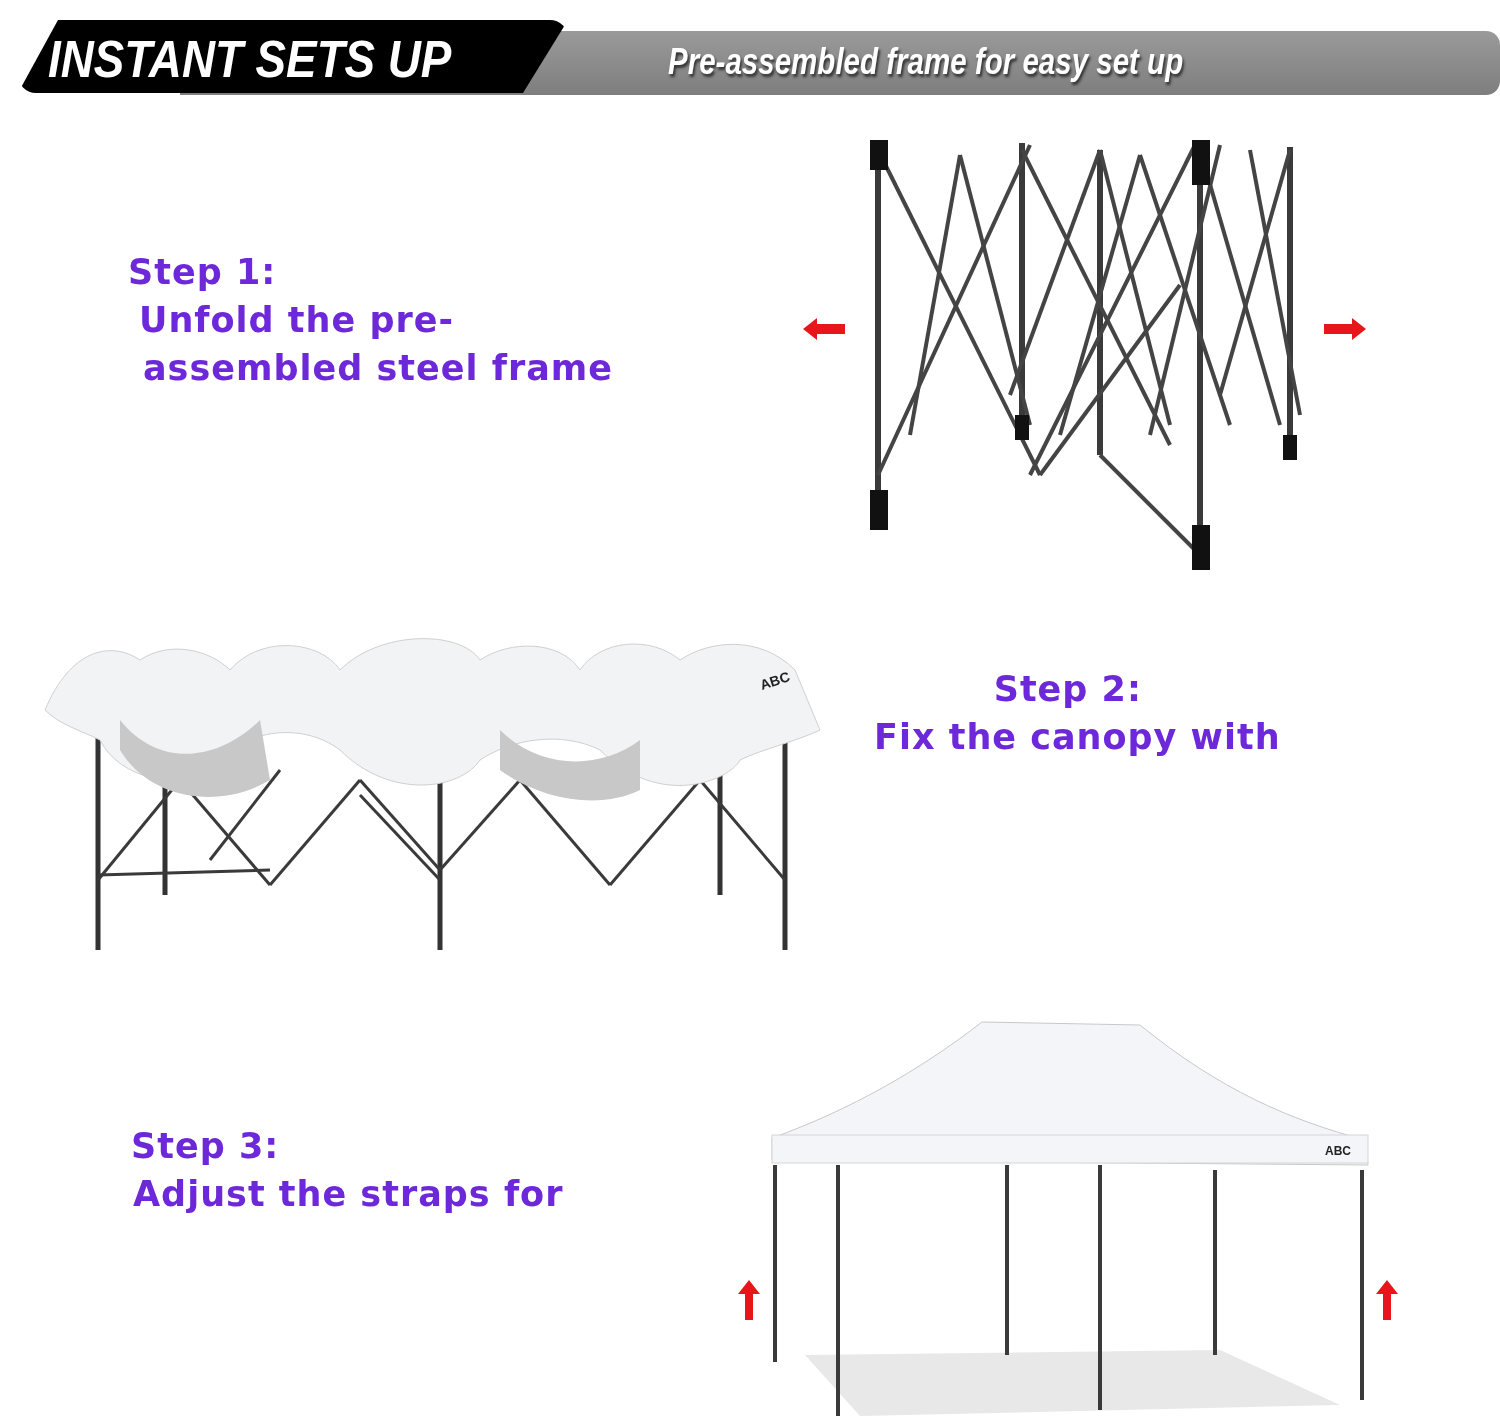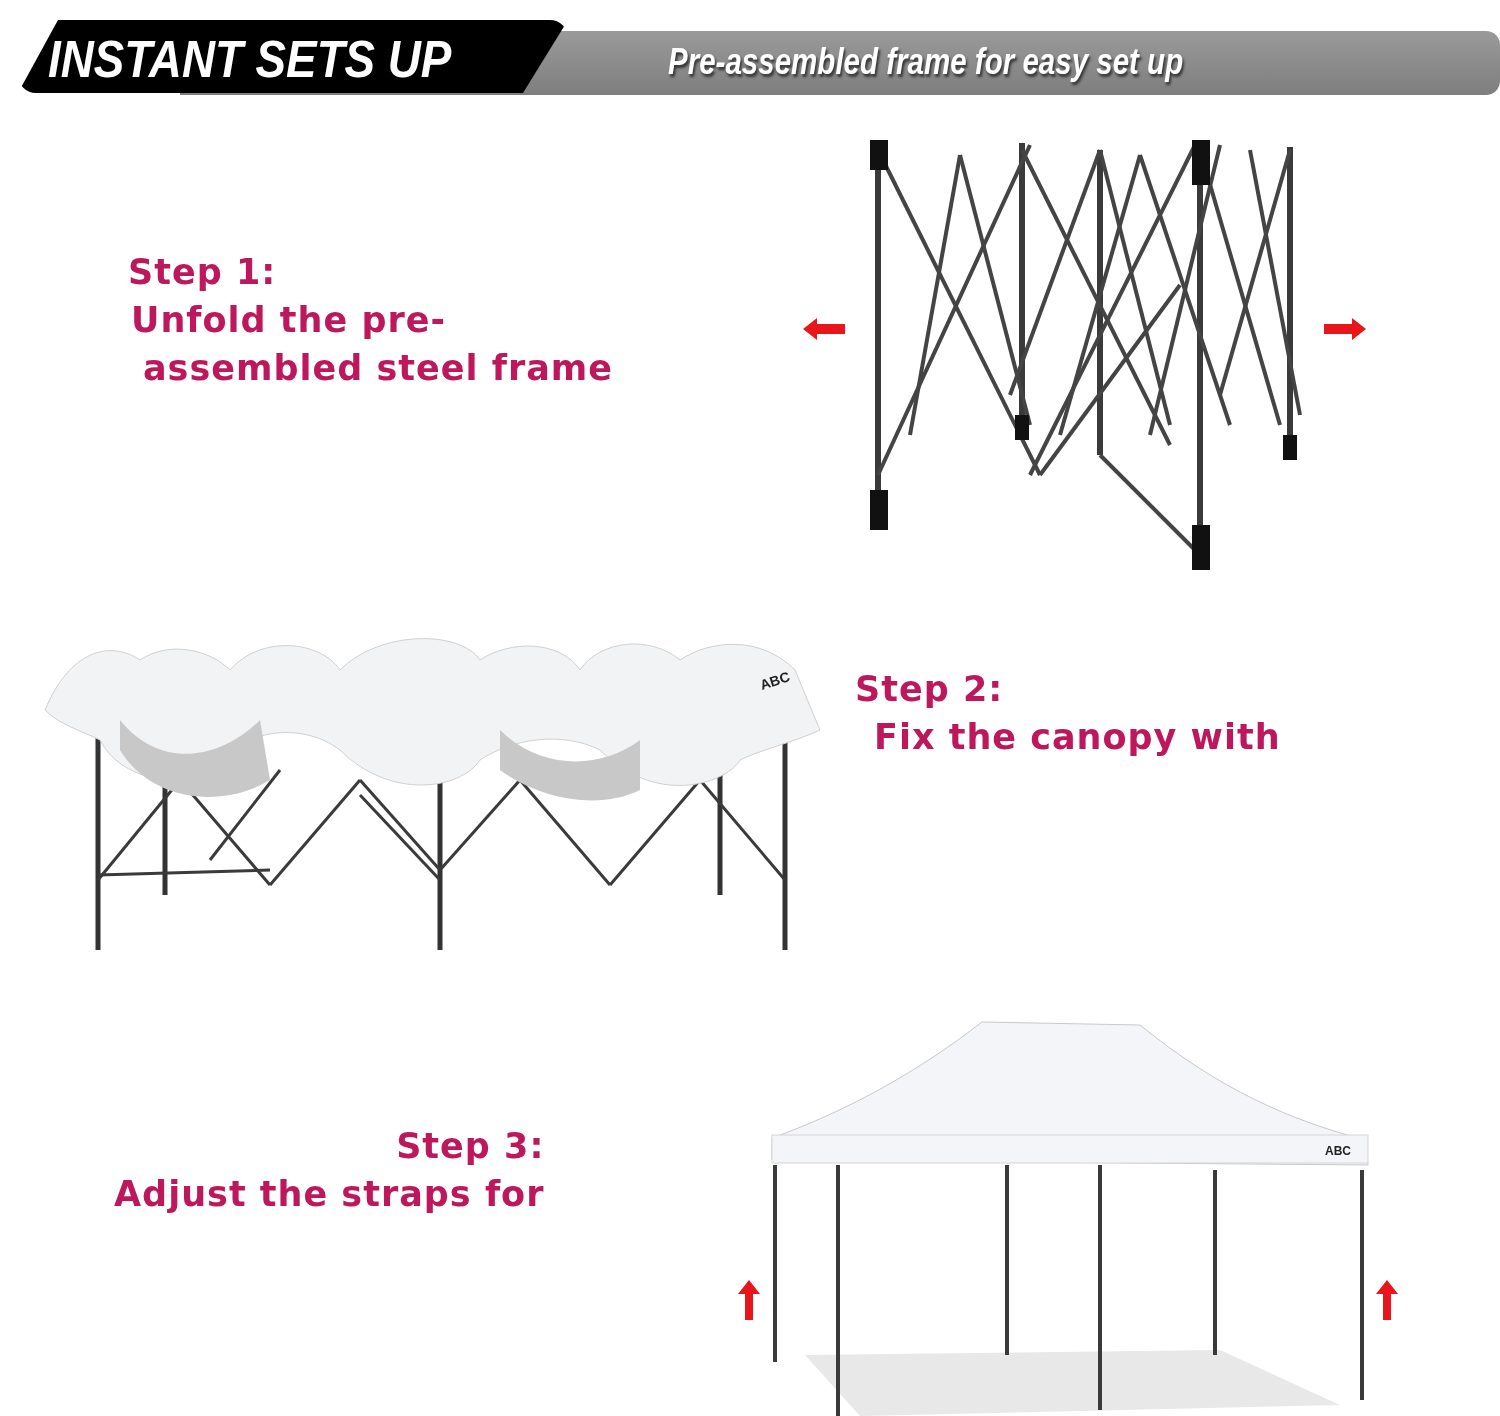--- a/index.html
+++ b/index.html
@@ -7,38 +7,38 @@
   .banner-bar{position:absolute;left:0;top:15px;width:1500px;height:68px;padding-left:24px;}
   .banner-gray{position:absolute;left:180px;top:16px;width:1320px;height:64px;
     background:linear-gradient(180deg,#9a9a9a 0%,#8c8c8c 50%,#7e7e7e 100%);
     border-radius:0 14px 14px 0;}
   .banner-black{position:absolute;left:18px;top:5px;width:550px;height:73px;background:#000;
     clip-path:polygon(40px 0,100% 0,calc(100% - 45px) 100%,0 100%);border-radius:18px;}
   .banner-title{position:absolute;left:48px;top:14px;font-size:52px;font-weight:bold;font-style:italic;color:#fff;
     letter-spacing:0px;transform:scaleX(0.88);transform-origin:left;white-space:nowrap;}
   .banner-sub{position:absolute;left:668px;top:26px;font-size:36px;font-weight:bold;font-style:italic;color:#fff;
     text-shadow:2px 3px 3px #333;transform:scaleX(0.82);transform-origin:left;white-space:nowrap;}
-  .step-text{position:absolute;font-weight:bold;color:#be185d;font-size:35px;line-height:48px;letter-spacing:1px;font-family:"DejaVu Sans",sans-serif;}
+  .step-text{position:absolute;font-weight:bold;color:#6d28d9;font-size:35px;line-height:48px;letter-spacing:1px;font-family:"DejaVu Sans",sans-serif;}
   .step-text div{white-space:nowrap;}
   .img{position:absolute;}
   .arrow{position:absolute;}
 </style>
 </head>
 <body>
 
 <div class="banner-bar">
   <div class="banner-gray"></div>
   <div class="banner-black"></div>
   <div class="banner-title">INSTANT SETS UP</div>
   <div class="banner-sub">Pre-assembled frame for easy set up</div>
 </div>
 
 <div class="step-text" style="left:128px;top:248px;">
   <div>Step 1:</div>
-  <div style="margin-left:3px">Unfold the pre-</div>
+  <div style="margin-left:11px">Unfold the pre-</div>
   <div style="margin-left:15px">assembled steel frame</div>
 </div>
 
 <svg class="img" style="left:800px;top:135px" width="580" height="440">
   <g stroke="#3a3a3a" stroke-width="6" fill="none">
     <line x1="78" y1="10" x2="78" y2="395"></line>
     <line x1="222" y1="8" x2="222" y2="300"></line>
     <line x1="400" y1="10" x2="400" y2="435"></line>
     <line x1="490" y1="12" x2="490" y2="325"></line>
     <line x1="300" y1="15" x2="300" y2="320"></line>
@@ -97,26 +97,26 @@
     <line x1="660" y1="150" x2="745" y2="250"></line>
     <line x1="240" y1="140" x2="170" y2="230"></line>
     <line x1="320" y1="165" x2="400" y2="250"></line>
   </g>
   <path d="M5,80 C30,20 70,10 100,30 C130,10 170,20 190,40 C220,5 280,10 300,40 C340,0 420,0 440,30 C470,10 520,10 540,40 C560,10 610,5 640,30 C670,10 720,5 755,40 L780,100 C760,110 720,120 700,130 C690,150 620,180 560,120 C520,100 470,110 440,130 C420,160 350,170 300,120 C260,90 200,100 170,140 C140,160 80,150 60,110 C40,100 20,95 5,80 Z" fill="#f2f3f5" stroke="#d0d0d0" stroke-width="1"></path>
   <path d="M80,90 C120,140 180,130 220,90 L230,150 C180,180 110,170 80,120 Z" fill="#c8c8c8"></path>
   <path d="M460,100 C500,140 560,140 600,110 L600,160 C560,180 500,170 460,140 Z" fill="#c8c8c8"></path>
   <text x="722" y="60" font-size="14" font-weight="bold" fill="#222" transform="rotate(-18 722 60)">ABC</text>
 </svg>
 
-<div class="step-text" style="left:855px;top:665px;">
+<div class="step-text" style="left:855px;top:665px;text-align:center;">
   <div>Step 2:</div>
   <div style="margin-left:19px">Fix the canopy with</div>
 </div>
 
-<div class="step-text" style="left:112px;top:1122px;text-align:right;">
+<div class="step-text" style="left:131px;top:1122px;">
   <div>Step 3:</div>
   <div style="margin-left:2px">Adjust the straps for</div>
 </div>
 
 <svg class="img" style="left:720px;top:1010px" width="720" height="406">
   <polygon points="85,345 500,340 620,395 140,406" fill="#e8e8e8"></polygon>
   <path d="M52,128 C130,100 200,60 262,12 L420,15 C500,80 570,110 645,130 L648,155 L52,150 Z" fill="#f4f5f8" stroke="#c8c8c8" stroke-width="1"></path>
   <rect x="52" y="125" width="596" height="28" fill="#f4f5f8" stroke="#d5d5d5" stroke-width="1"></rect>
   <text x="605" y="145" font-size="12" font-weight="bold" fill="#222">ABC</text>
   <g stroke="#3a3a3a" stroke-width="4">

